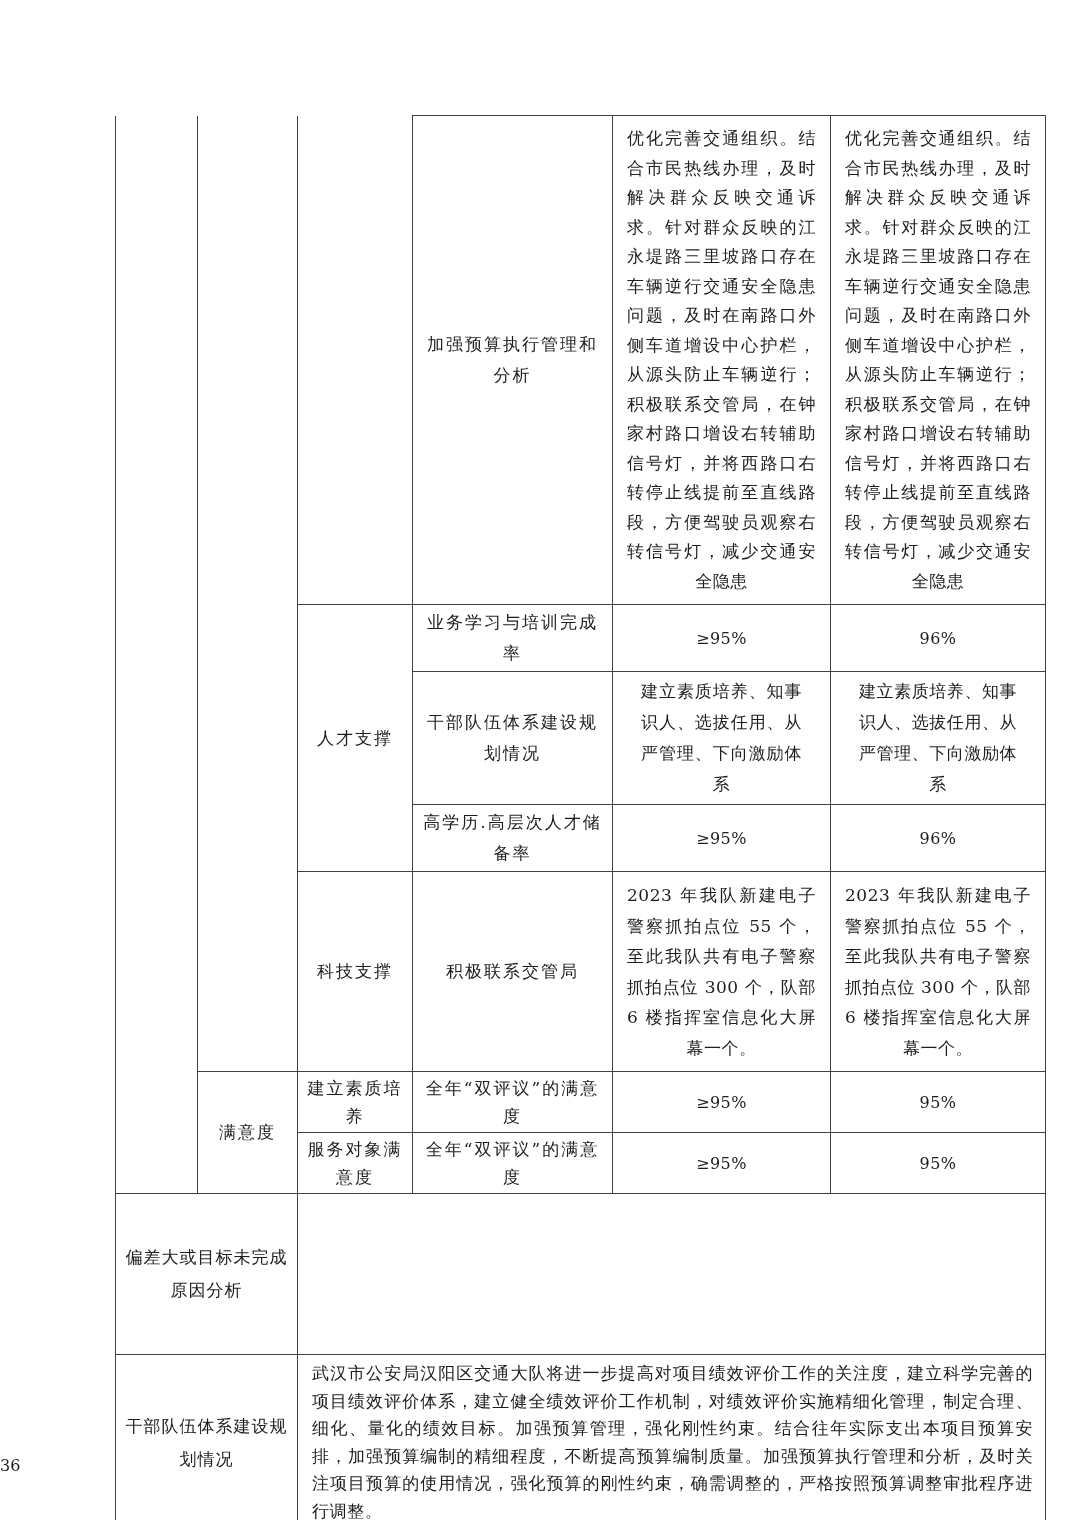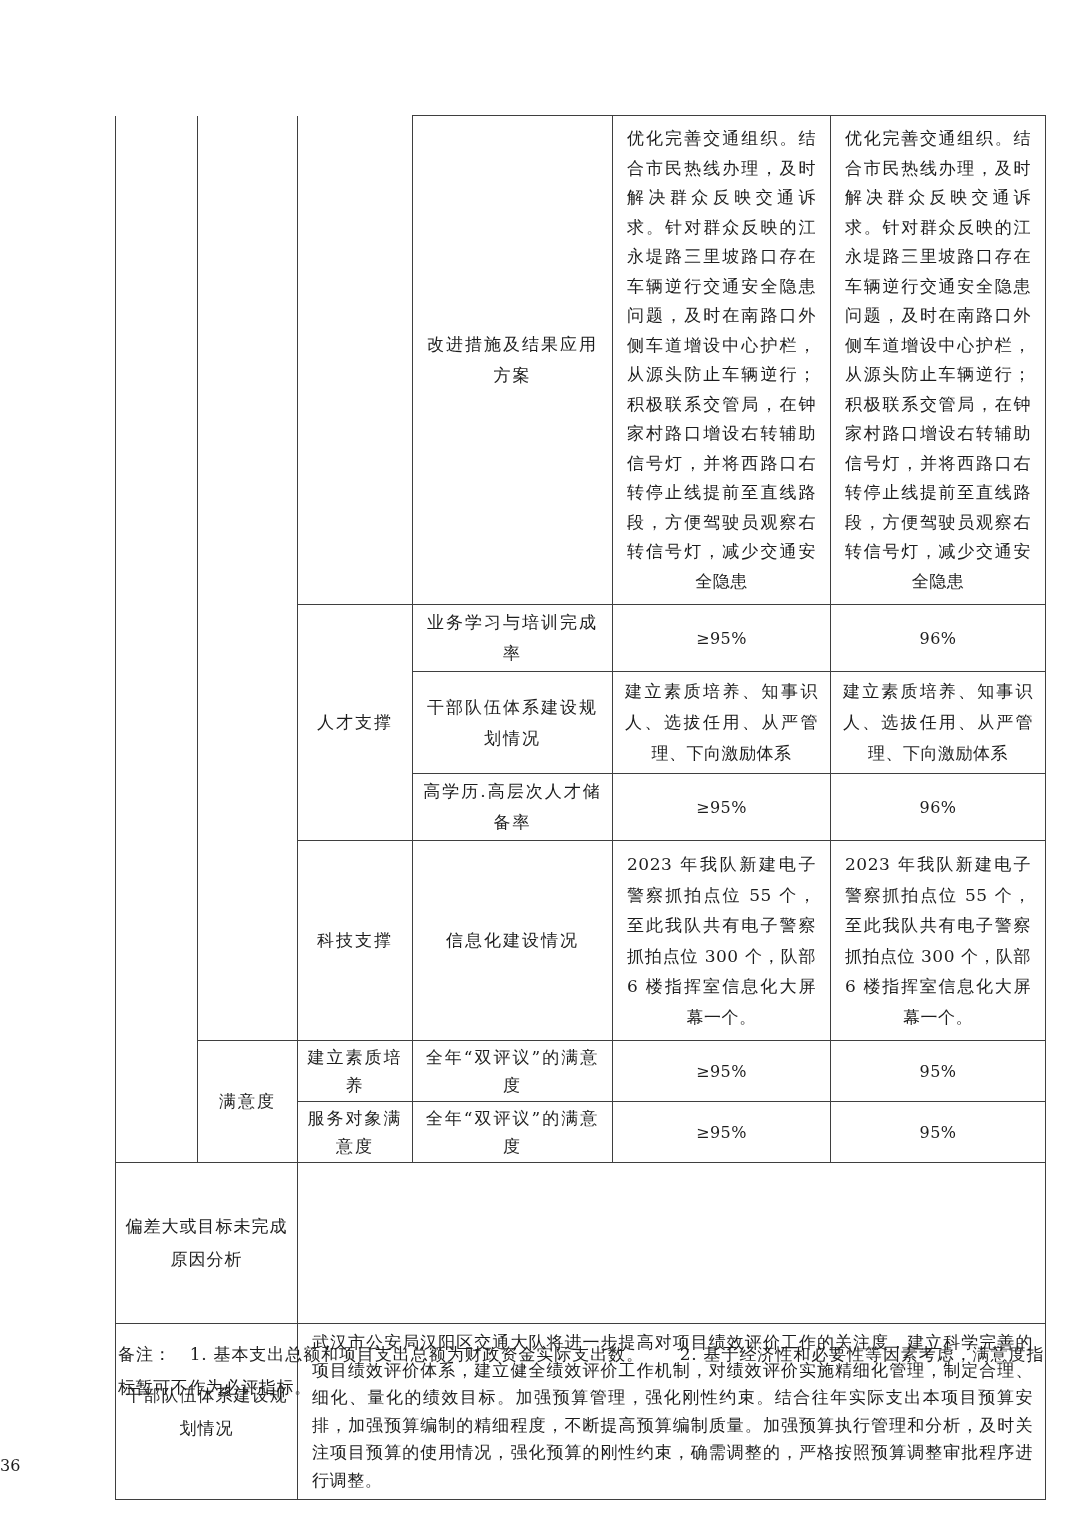--- a/index.html
+++ b/index.html
@@ -35,21 +35,21 @@
     text-align: justify;
     text-align-last: center;
     line-height: 29.5px;
     padding: 8px 14px;
     letter-spacing: 0.5px;
   }
   td.midtext {
     text-align: justify;
     text-align-last: center;
     line-height: 31px;
-    padding: 4px 12px;
+    padding: 4px 28px;
     letter-spacing: 0.5px;
   }
   td.indicator {
     letter-spacing: 2px;
     line-height: 31px;
     padding: 2px 9px;
   }
   td.group {
     letter-spacing: 2px;
     line-height: 31px;
@@ -103,21 +103,21 @@
       <col style="width:115px">
       <col style="width:200px">
       <col style="width:218px">
       <col style="width:215px">
     </colgroup>
     <tbody>
       <tr style="height:440px">
         <td class="nt" rowspan="7"></td>
         <td class="nt" rowspan="5"></td>
         <td class="nt"></td>
-        <td class="indicator">改进措施及结果应用方案</td>
+        <td class="indicator">加强预算执行管理和分析</td>
         <td class="longtext">优化完善交通组织。结合市民热线办理，及时解决群众反映交通诉求。针对群众反映的江永堤路三里坡路口存在车辆逆行交通安全隐患问题，及时在南路口外侧车道增设中心护栏，从源头防止车辆逆行；积极联系交管局，在钟家村路口增设右转辅助信号灯，并将西路口右转停止线提前至直线路段，方便驾驶员观察右转信号灯，减少交通安全隐患</td>
         <td class="longtext">优化完善交通组织。结合市民热线办理，及时解决群众反映交通诉求。针对群众反映的江永堤路三里坡路口存在车辆逆行交通安全隐患问题，及时在南路口外侧车道增设中心护栏，从源头防止车辆逆行；积极联系交管局，在钟家村路口增设右转辅助信号灯，并将西路口右转停止线提前至直线路段，方便驾驶员观察右转信号灯，减少交通安全隐患</td>
       </tr>
       <tr style="height:60px">
         <td class="group" rowspan="3">人才支撑</td>
         <td class="indicator">业务学习与培训完成率</td>
         <td class="val">≥95%</td>
         <td class="val">96%</td>
       </tr>
       <tr style="height:98px">
@@ -125,21 +125,21 @@
         <td class="midtext">建立素质培养、知事识人、选拔任用、从严管理、下向激励体系</td>
         <td class="midtext">建立素质培养、知事识人、选拔任用、从严管理、下向激励体系</td>
       </tr>
       <tr style="height:57px">
         <td class="indicator">高学历.高层次人才储备率</td>
         <td class="val">≥95%</td>
         <td class="val">96%</td>
       </tr>
       <tr style="height:152px">
         <td class="group">科技支撑</td>
-        <td class="indicator">信息化建设情况</td>
+        <td class="indicator">积极联系交管局</td>
         <td class="longtext" style="line-height:30.5px">2023 年我队新建电子警察抓拍点位 55 个，至此我队共有电子警察抓拍点位 300 个，队部 6 楼指挥室信息化大屏幕一个。</td>
         <td class="longtext" style="line-height:30.5px">2023 年我队新建电子警察抓拍点位 55 个，至此我队共有电子警察抓拍点位 300 个，队部 6 楼指挥室信息化大屏幕一个。</td>
       </tr>
       <tr style="height:58px">
         <td class="group" rowspan="2">满意度</td>
         <td class="group" style="line-height:28px">建立素质培养</td>
         <td class="indicator" style="line-height:28px">全年“双评议”的满意度</td>
         <td class="val">≥95%</td>
         <td class="val">95%</td>
       </tr>
@@ -153,17 +153,16 @@
         <td class="rowlabel" colspan="2">偏差大或目标未完成原因分析</td>
         <td colspan="4"></td>
       </tr>
       <tr style="height:167px">
         <td class="rowlabel" colspan="2">干部队伍体系建设规划情况</td>
         <td class="para" colspan="4">武汉市公安局汉阳区交通大队将进一步提高对项目绩效评价工作的关注度，建立科学完善的项目绩效评价体系，建立健全绩效评价工作机制，对绩效评价实施精细化管理，制定合理、细化、量化的绩效目标。加强预算管理，强化刚性约束。结合往年实际支出本项目预算安排，加强预算编制的精细程度，不断提高预算编制质量。加强预算执行管理和分析，及时关注项目预算的使用情况，强化预算的刚性约束，确需调整的，严格按照预算调整审批程序进行调整。</td>
       </tr>
     </tbody>
   </table>
 
-  <div class="footnote">备注：　1. 基本支出总额和项目支出总额为财政资金实际支出数。　　2. 基于经济性和必要性等因素考虑，满意度指标暂可不作为必评指标。</div>
 
   <div class="pagenum">36</div>
 
 </div>
 
 </body></html>

